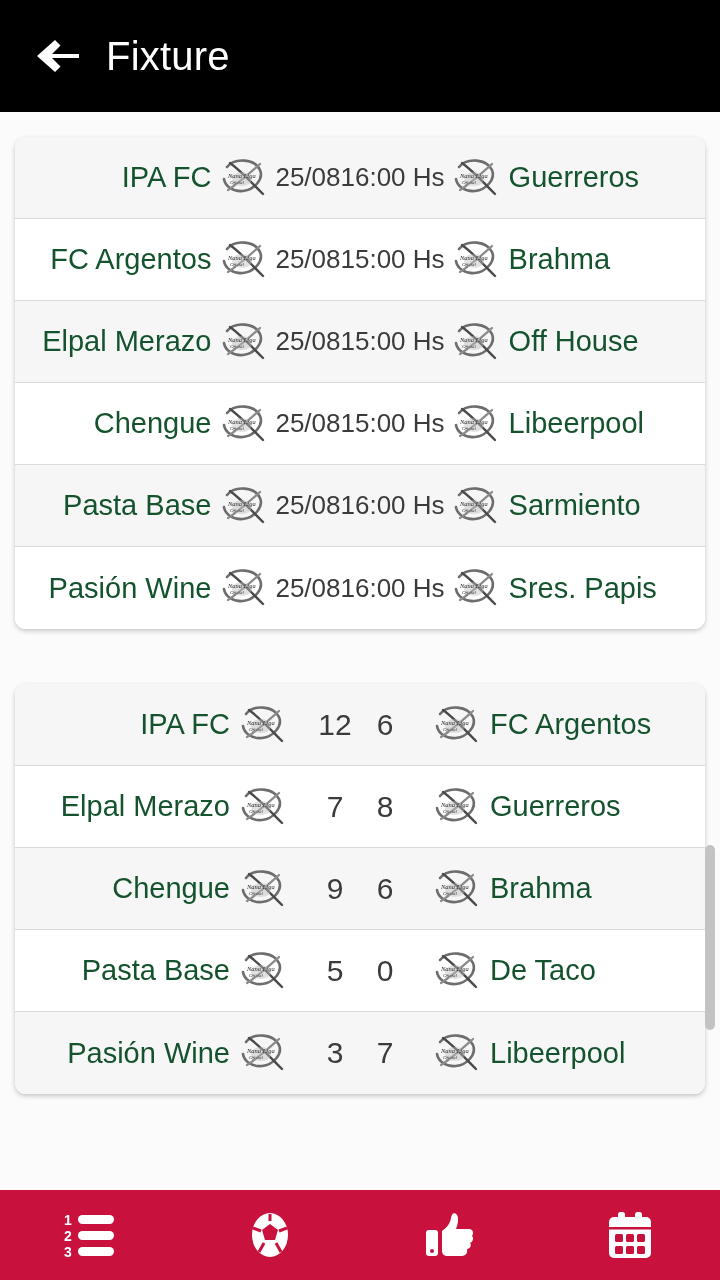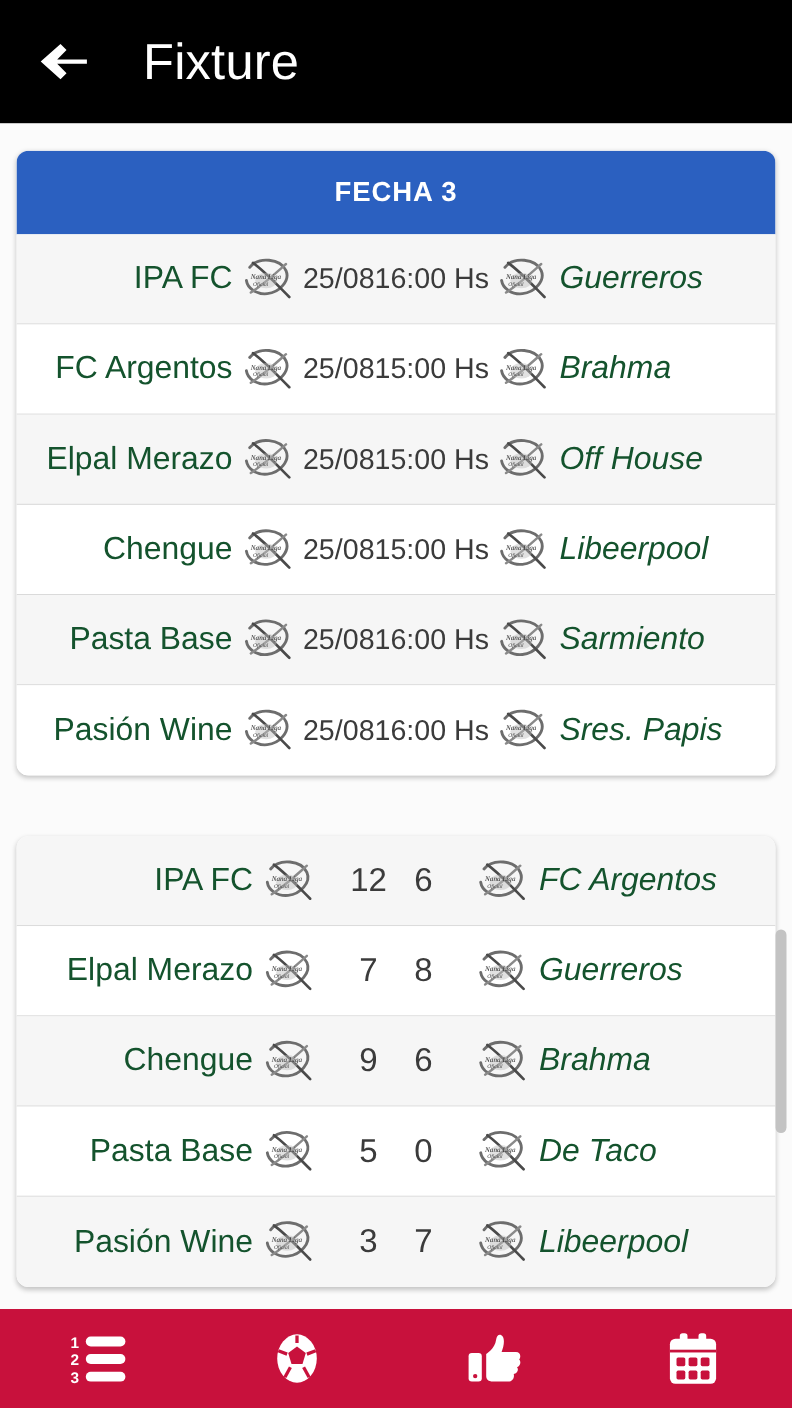--- a/index.html
+++ b/index.html
@@ -30,24 +30,24 @@
     width: 64px;
     height: 64px;
     display: flex;
     align-items: center;
     justify-content: center;
     flex: 0 0 auto;
   }
   #back-btn svg { display: block; }
   #appbar-title {
     color: #ffffff;
-    font-size: 46px;
+    font-size: 40px;
     font-weight: 400;
     letter-spacing: 0.2px;
-    margin-left: 40px;
+    margin-left: 16px;
     line-height: 1;
   }
 
   
   #scroll-area {
     position: absolute;
     top: 112px;
     left: 0;
     right: 0;
     bottom: 90px;
@@ -93,21 +93,21 @@
   .row.shade-b { background: #ffffff; }
 
   .team-name {
     flex: 1 1 0;
     font-size: 29px;
     color: #14532d;
     white-space: nowrap;
     overflow: hidden;
   }
   .team-name.home { text-align: right; padding-right: 2px; }
-  .team-name.away { text-align: left;  padding-left: 2px; font-style: italic; }
+  .team-name.away { text-align: left;  padding-left: 2px; }
 
   .crest {
     flex: 0 0 auto;
     width: 46px;
     height: 42px;
     margin: 0 8px;
     position: relative;
   }
   .crest svg { display: block; }
 
@@ -190,23 +190,20 @@
         <path d="M4 20 L22 4 L27.5 9.5 L19 18 L46 18 L46 22 L19 22 L27.5 30.5 L22 36 Z" fill="#ffffff"></path>
       </svg>
     </span>
   </div>
   <div id="appbar-title">Fixture</div>
 </div>
 
 <div id="scroll-area">
   <div id="scroll-inner">
       <div class="card">
-        <div class="card-header">
-          <div class="card-header-label">FECHA 3</div>
-        </div>
         <div class="row shade-a">
           <div class="team-name home">IPA FC</div>
           <div class="crest">
             <svg width="46" height="42" viewBox="0 0 46 42" aria-hidden="true">
               <path d="M6 10 C14 0, 34 2, 39 13 C43 22, 33 33, 22 34 C12 35, 4 29, 3 22" fill="none" stroke="#6d6d6d" stroke-width="2.6" stroke-linecap="round"></path>
               <path d="M9 6 C20 14, 31 26, 42 37" fill="none" stroke="#4a4a4a" stroke-width="2.4" stroke-linecap="round"></path>
               <path d="M39 7 C30 15, 18 26, 7 33" fill="none" stroke="#8a8a8a" stroke-width="2.2" stroke-linecap="round"></path>
               <ellipse cx="21" cy="22" rx="10" ry="7" fill="#bdbdbd" opacity="0.45"></ellipse>
               <text x="7" y="21" font-family="Liberation Serif, serif" font-size="6.5" font-style="italic" fill="#2e2e2e">Nana Liga</text>
               <text x="9" y="27" font-family="Liberation Serif, serif" font-size="5" font-style="italic" fill="#3d3d3d">Oficial</text>

